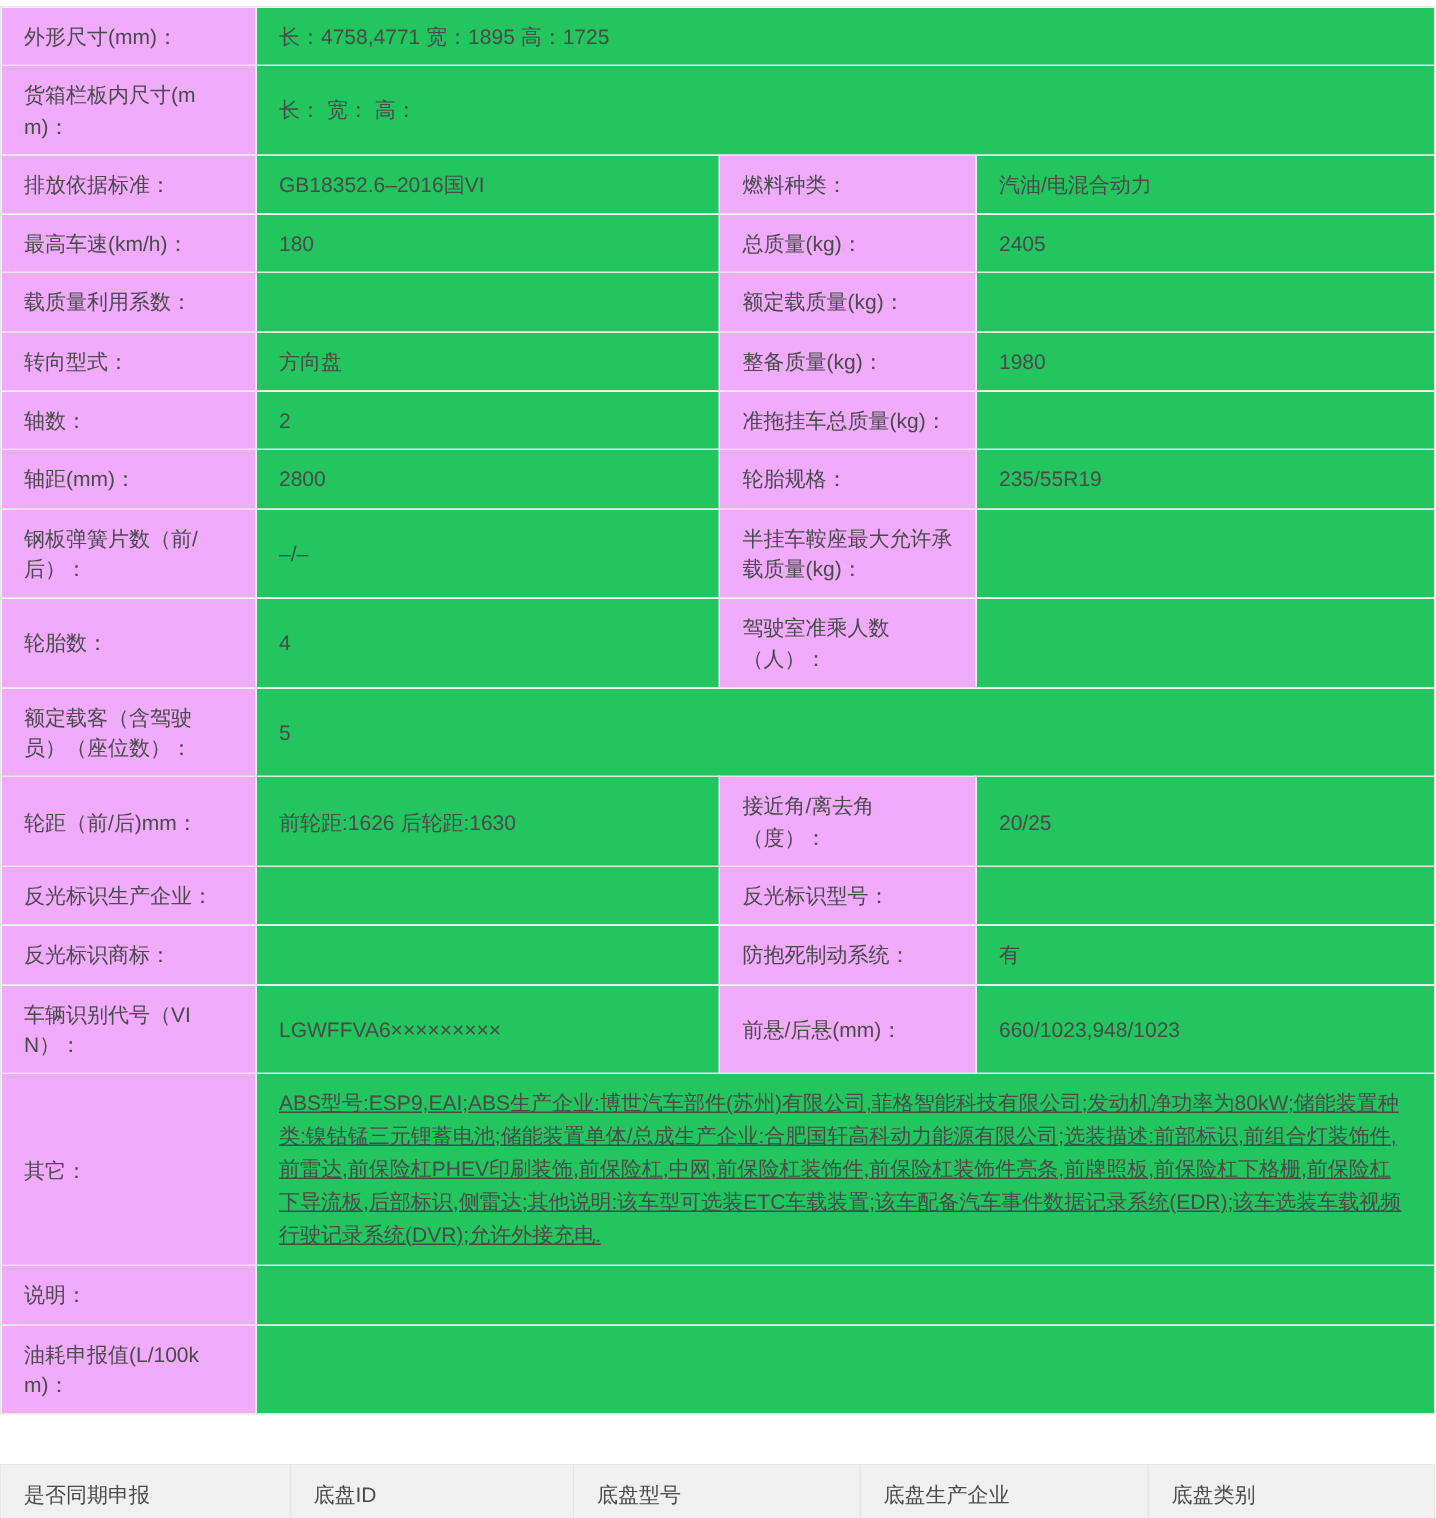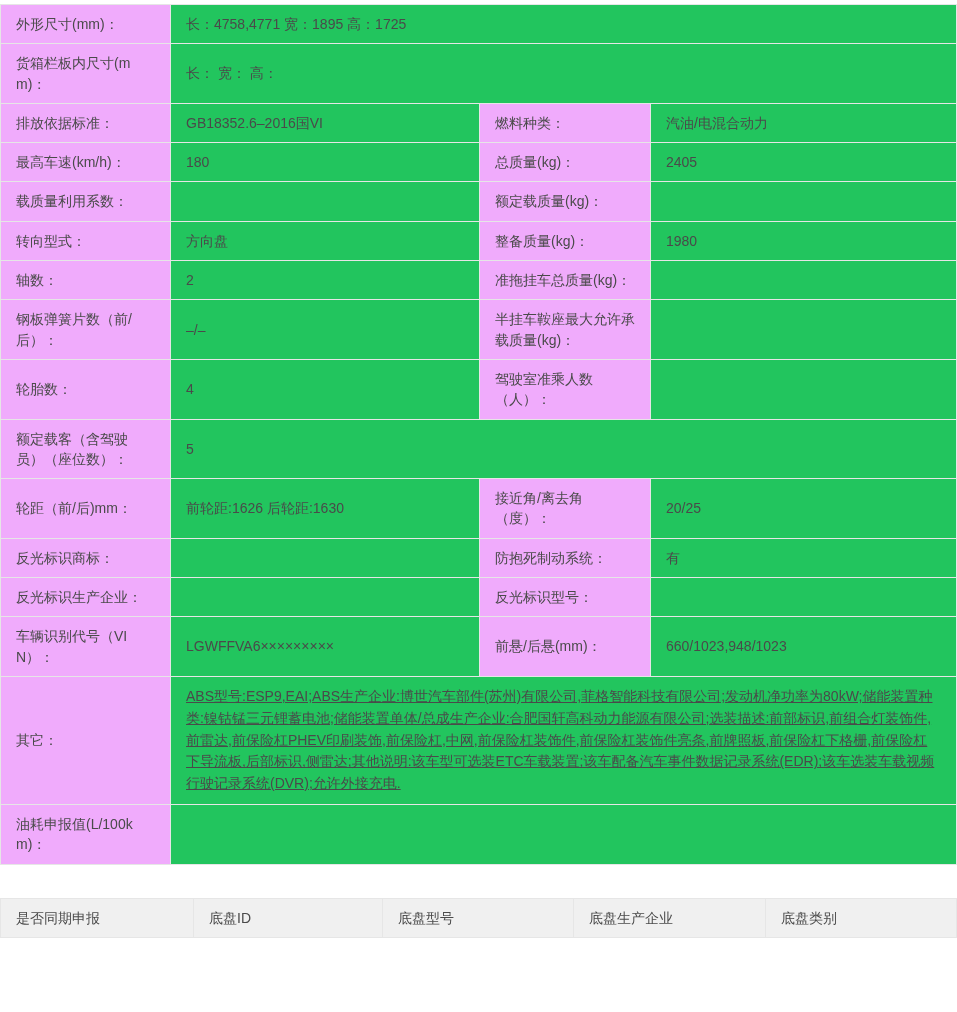--- a/index.html
+++ b/index.html
@@ -78,20 +78,26 @@
           <td class="label">整备质量(kg)：</td>
           <td class="value">1980</td>
         </tr>
         <tr>
           <td class="label">轴数：</td>
           <td class="value">2</td>
           <td class="label">准拖挂车总质量(kg)：</td>
           <td class="value"></td>
         </tr>
         <tr>
+          <td class="label">轴距(mm)：</td>
+          <td class="value">2800</td>
+          <td class="label">轮胎规格：</td>
+          <td class="value">235/55R19</td>
+        </tr>
+        <tr>
           <td class="label">钢板弹簧片数（前/后）：</td>
           <td class="value">–/–</td>
           <td class="label">半挂车鞍座最大允许承载质量(kg)：</td>
           <td class="value"></td>
         </tr>
         <tr>
           <td class="label">轮胎数：</td>
           <td class="value">4</td>
           <td class="label">驾驶室准乘人数（人）：</td>
           <td class="value"></td>
@@ -100,40 +106,44 @@
           <td class="label">额定载客（含驾驶员）（座位数）：</td>
           <td class="value" colspan="3">5</td>
         </tr>
         <tr>
           <td class="label">轮距（前/后)mm：</td>
           <td class="value">前轮距:1626 后轮距:1630</td>
           <td class="label">接近角/离去角（度）：</td>
           <td class="value">20/25</td>
         </tr>
         <tr>
+          <td class="label">反光标识生产企业：</td>
+          <td class="value"></td>
+          <td class="label">反光标识型号：</td>
+          <td class="value"></td>
+        </tr>
+        <tr>
           <td class="label">反光标识商标：</td>
           <td class="value"></td>
           <td class="label">防抱死制动系统：</td>
           <td class="value">有</td>
-        </tr>
-        <tr>
-          <td class="label">反光标识生产企业：</td>
-          <td class="value"></td>
-          <td class="label">反光标识型号：</td>
-          <td class="value"></td>
         </tr>
         <tr>
           <td class="label">车辆识别代号（VIN）：</td>
           <td class="value">LGWFFVA6×××××××××</td>
           <td class="label">前悬/后悬(mm)：</td>
           <td class="value">660/1023,948/1023</td>
         </tr>
         <tr>
           <td class="label">其它：</td>
           <td class="value long-text" colspan="3">ABS型号:ESP9,EAI;ABS生产企业:博世汽车部件(苏州)有限公司,菲格智能科技有限公司;发动机净功率为80kW;储能装置种类:镍钴锰三元锂蓄电池;储能装置单体/总成生产企业:合肥国轩高科动力能源有限公司;选装描述:前部标识,前组合灯装饰件,前雷达,前保险杠PHEV印刷装饰,前保险杠,中网,前保险杠装饰件,前保险杠装饰件亮条,前牌照板,前保险杠下格栅,前保险杠下导流板,后部标识,侧雷达;其他说明:该车型可选装ETC车载装置;该车配备汽车事件数据记录系统(EDR);该车选装车载视频行驶记录系统(DVR);允许外接充电.</td>
+        </tr>
+        <tr>
+          <td class="label">说明：</td>
+          <td class="value" colspan="3"></td>
         </tr>
         <tr>
           <td class="label">油耗申报值(L/100km)：</td>
           <td class="value" colspan="3"></td>
         </tr>
       </tbody>
   </table>
 
   <div class="gap"></div>
 

